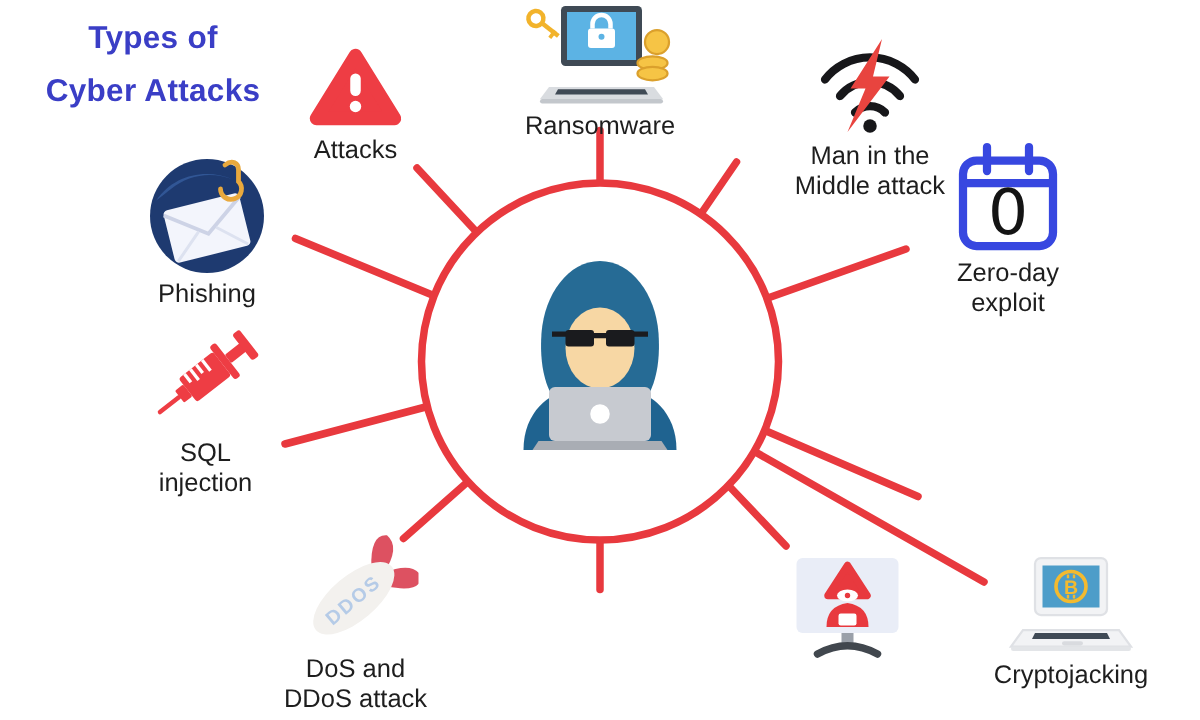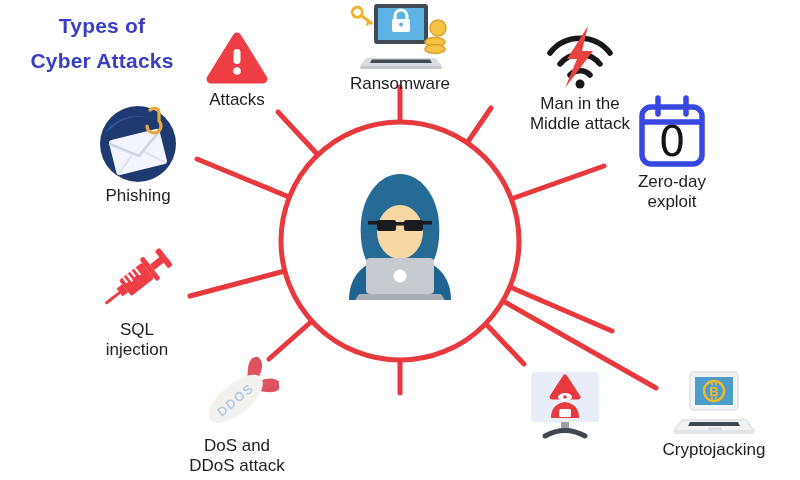--- a/index.html
+++ b/index.html
@@ -129,21 +129,21 @@
         <path d="M14,33 L40,52 L66,33" fill="none" stroke="#cdd3e6" stroke-width="2.5"></path>
         <path d="M16,65 L34,49 M64,65 L46,49" stroke="#dde2f0" stroke-width="2"></path>
       </g>
       <path d="M52,6 c5,-4 9,-1 9,3 l0,8 a7,7 0 1 1 -12,5" fill="none" stroke="#e9a93d" stroke-width="3.2" stroke-linecap="round"></path>
     </svg>
     <div class="label">
         <div>Phishing</div>
       </div>
   </div>
 
-  <div class="attack" style="left:62px;top:240px;width:150px">
+  <div class="attack" style="left:62px;top:212px;width:150px">
     <svg width="82" height="78" viewBox="0 0 82 78">
       <g transform="rotate(-38 41 39)">
         <g fill="#ee3d44">
           <rect x="1" y="37.5" width="19" height="3" rx="1.5"></rect>
           <rect x="19" y="34" width="7" height="10" rx="1"></rect>
           <rect x="26" y="29" width="29" height="20" rx="2"></rect>
           <rect x="55" y="25" width="5" height="28" rx="2"></rect>
           <rect x="60" y="35.5" width="13" height="7" rx="1"></rect>
           <rect x="72" y="28" width="6" height="22" rx="2"></rect>
         </g>

